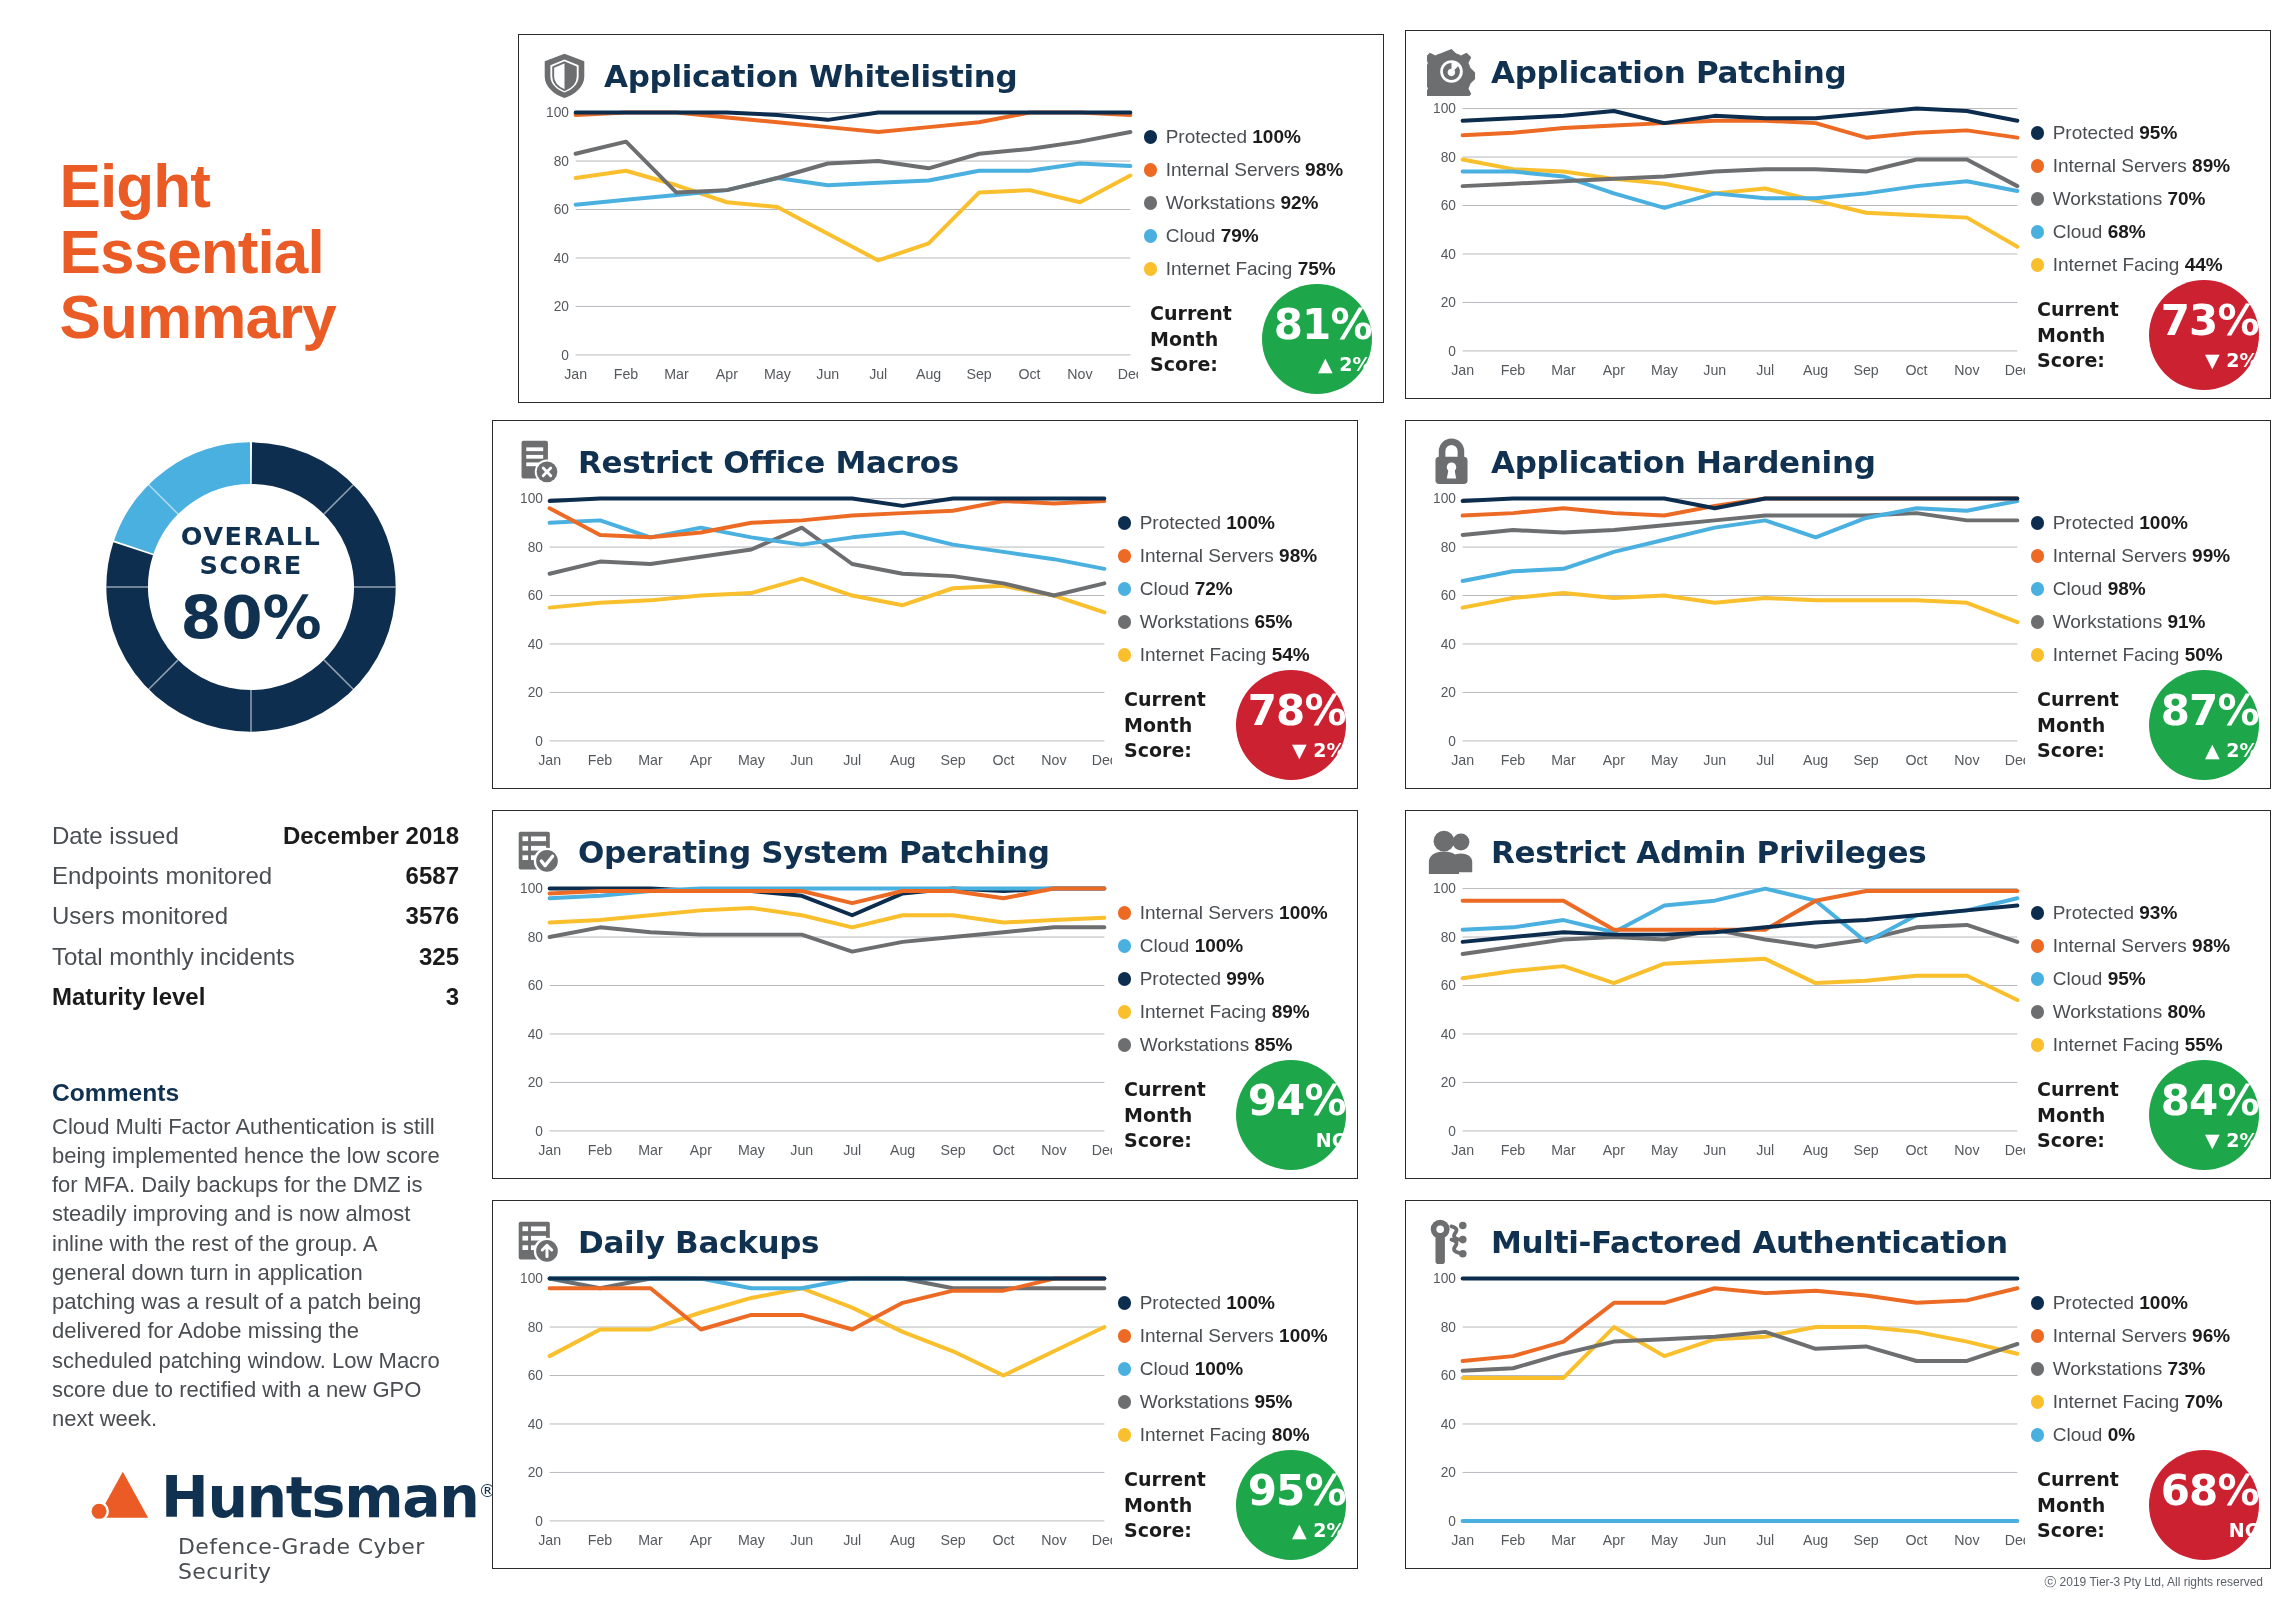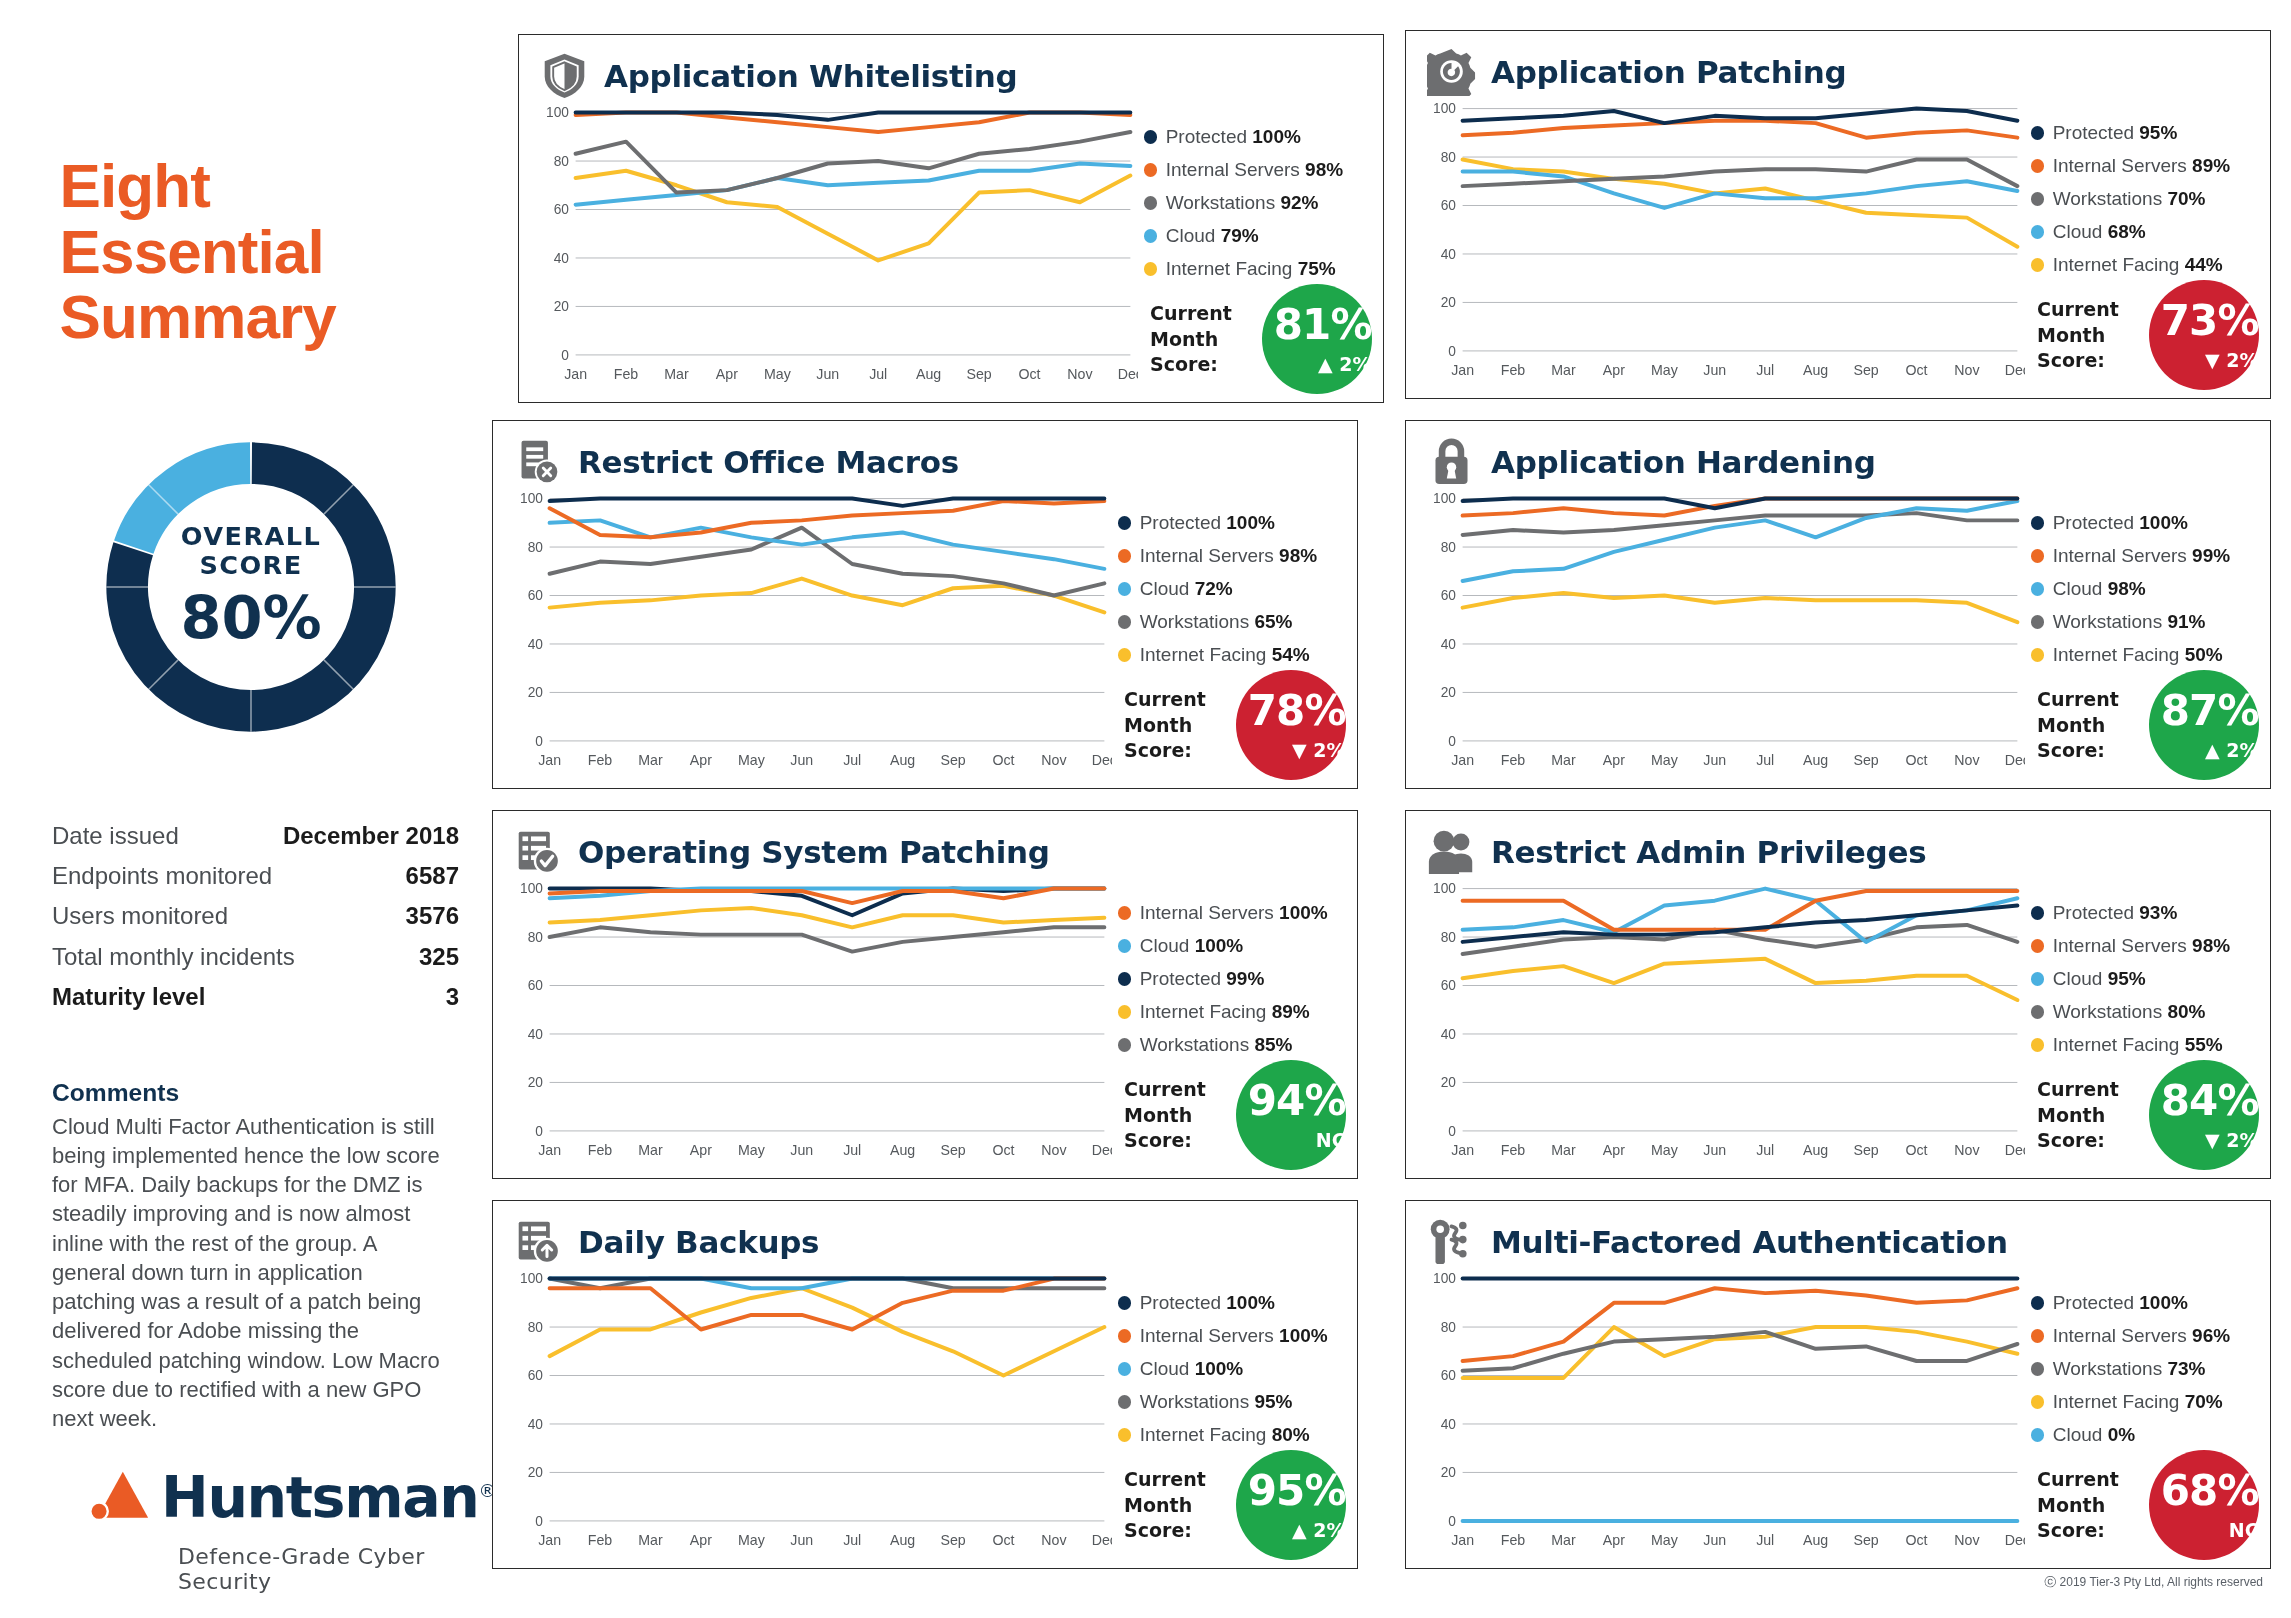--- a/index.html
+++ b/index.html
@@ -62,21 +62,21 @@
   
   .logo { position: absolute; left: 36px; top: 1465px; width: 407px; height: 114px; }
   .logo-row { display: flex; align-items: flex-end; gap: 11.4px; }
   .logo-word {
     font-size: 57px; font-weight: 700; color: #10314f; letter-spacing: -1.4px;
     font-family: "DejaVu Sans", sans-serif; line-height: 1;
   }
   .logo-reg { font-size: 18px; vertical-align: super; font-weight: 400; }
   .logo-tag {
     font-size: 22px; color: #4a4e52; letter-spacing: 0.4px;
-    margin-top: 18px; margin-left: 90px;
+    margin-top: 8px; margin-left: 90px;
     font-family: "DejaVu Sans", sans-serif;
   }
 
   
   .grid { position: absolute; left: 492px; top: 30px; width: 1779px; }
   .panel {
     position: absolute; width: 866px; height: 369px;
     background: #fff; border: 1.9px solid #2b2b2b;
   }
   .panel-head { display: flex; align-items: center; gap: 15px; padding: 13.2px 0 0 21px; height: 68px; }

